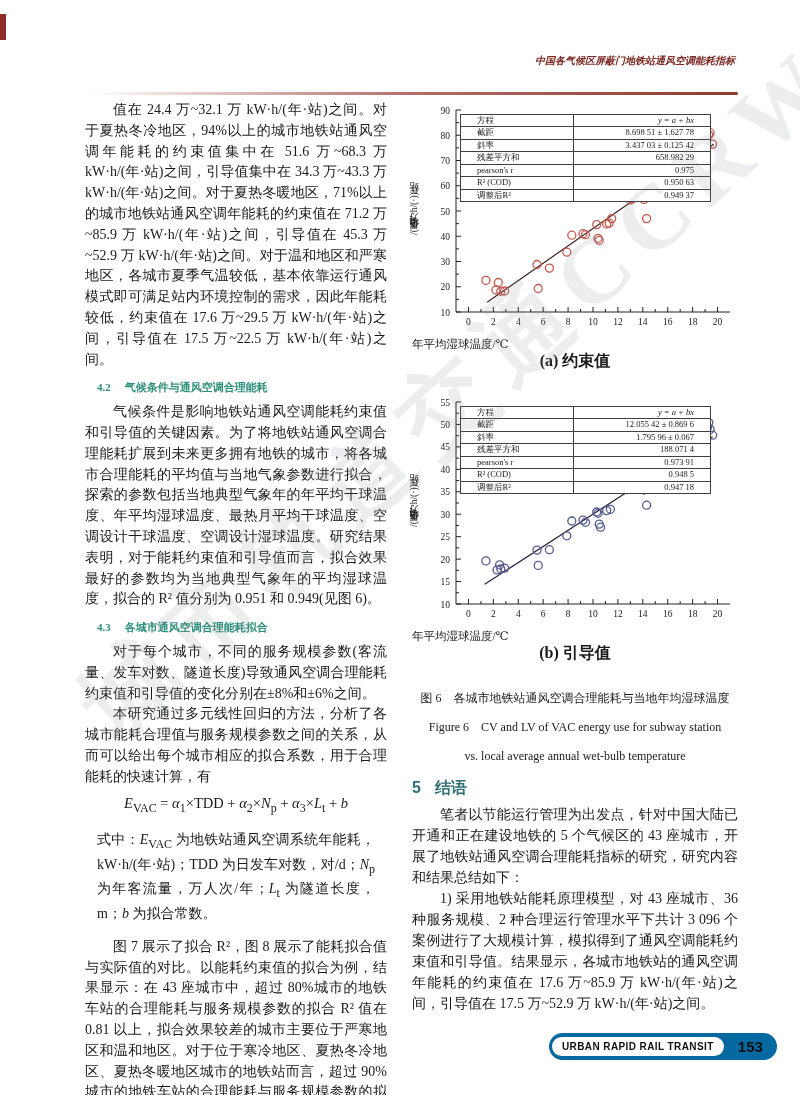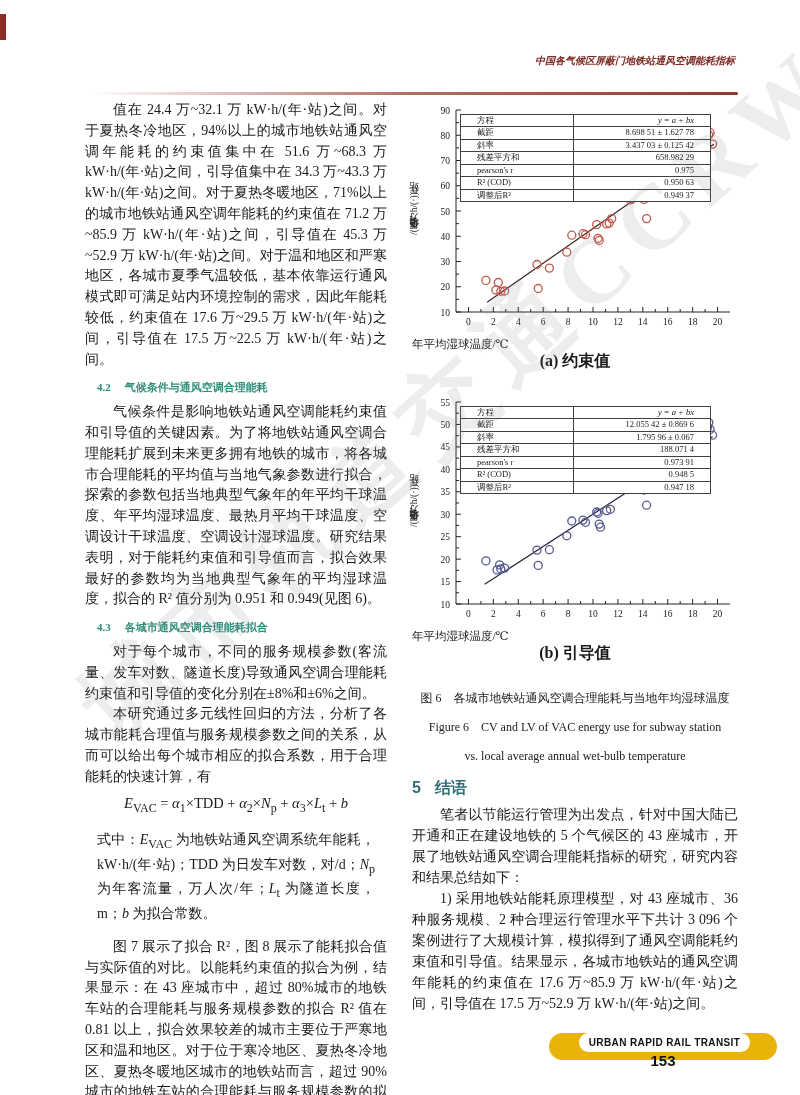--- a/index.html
+++ b/index.html
@@ -32,22 +32,22 @@
   table.stats{position:absolute;top:14px;left:48px;border-collapse:collapse;background:#ffffff;
         font-size:8.5px;line-height:1.35;}
   table.stats td{border:1px solid #404040;padding:0 16px;white-space:nowrap;}
   table.stats td.lab{width:80px;text-align:left;}
   table.stats td.val{width:104px;text-align:right;}
   .caption-cn{text-align:center;font-size:12px;line-height:17px;margin-top:12px;text-indent:0;}
   .caption-en{text-align:center;font-size:12px;line-height:17px;text-indent:0;}
   .watermark{position:absolute;left:-90px;top:330px;width:1100px;text-align:center;
         font-size:92px;font-weight:bold;letter-spacing:14px;color:rgba(125,135,145,0.15);
         transform:rotate(-42deg);transform-origin:50% 50%;pointer-events:none;white-space:nowrap;z-index:9;}
-  .footer{position:absolute;top:1033px;left:549px;width:228px;height:27px;background:#eab308;
-        border-radius:14px;display:flex;align-items:center;flex-direction:column;}
+  .footer{position:absolute;top:1033px;left:549px;width:228px;height:27px;background:#0369a1;
+        border-radius:14px;display:flex;align-items:center;}
   .fpill{background:#ffffff;border-radius:12px;padding:4px 10px;margin-left:3px;
         font-family:"Liberation Sans","DejaVu Sans",sans-serif;font-weight:bold;font-size:10px;letter-spacing:0.4px;color:#111;}
   .fnum{font-family:"Liberation Sans","DejaVu Sans",sans-serif;font-weight:bold;font-size:15px;color:#111;margin:0 auto;}
 </style>
 </head>
 <body>
 
 <div class="corner-mark"></div>
 <div class="header-title">中国各气候区屏蔽门地铁站通风空调能耗指标</div>
 <div class="header-rule"></div>

